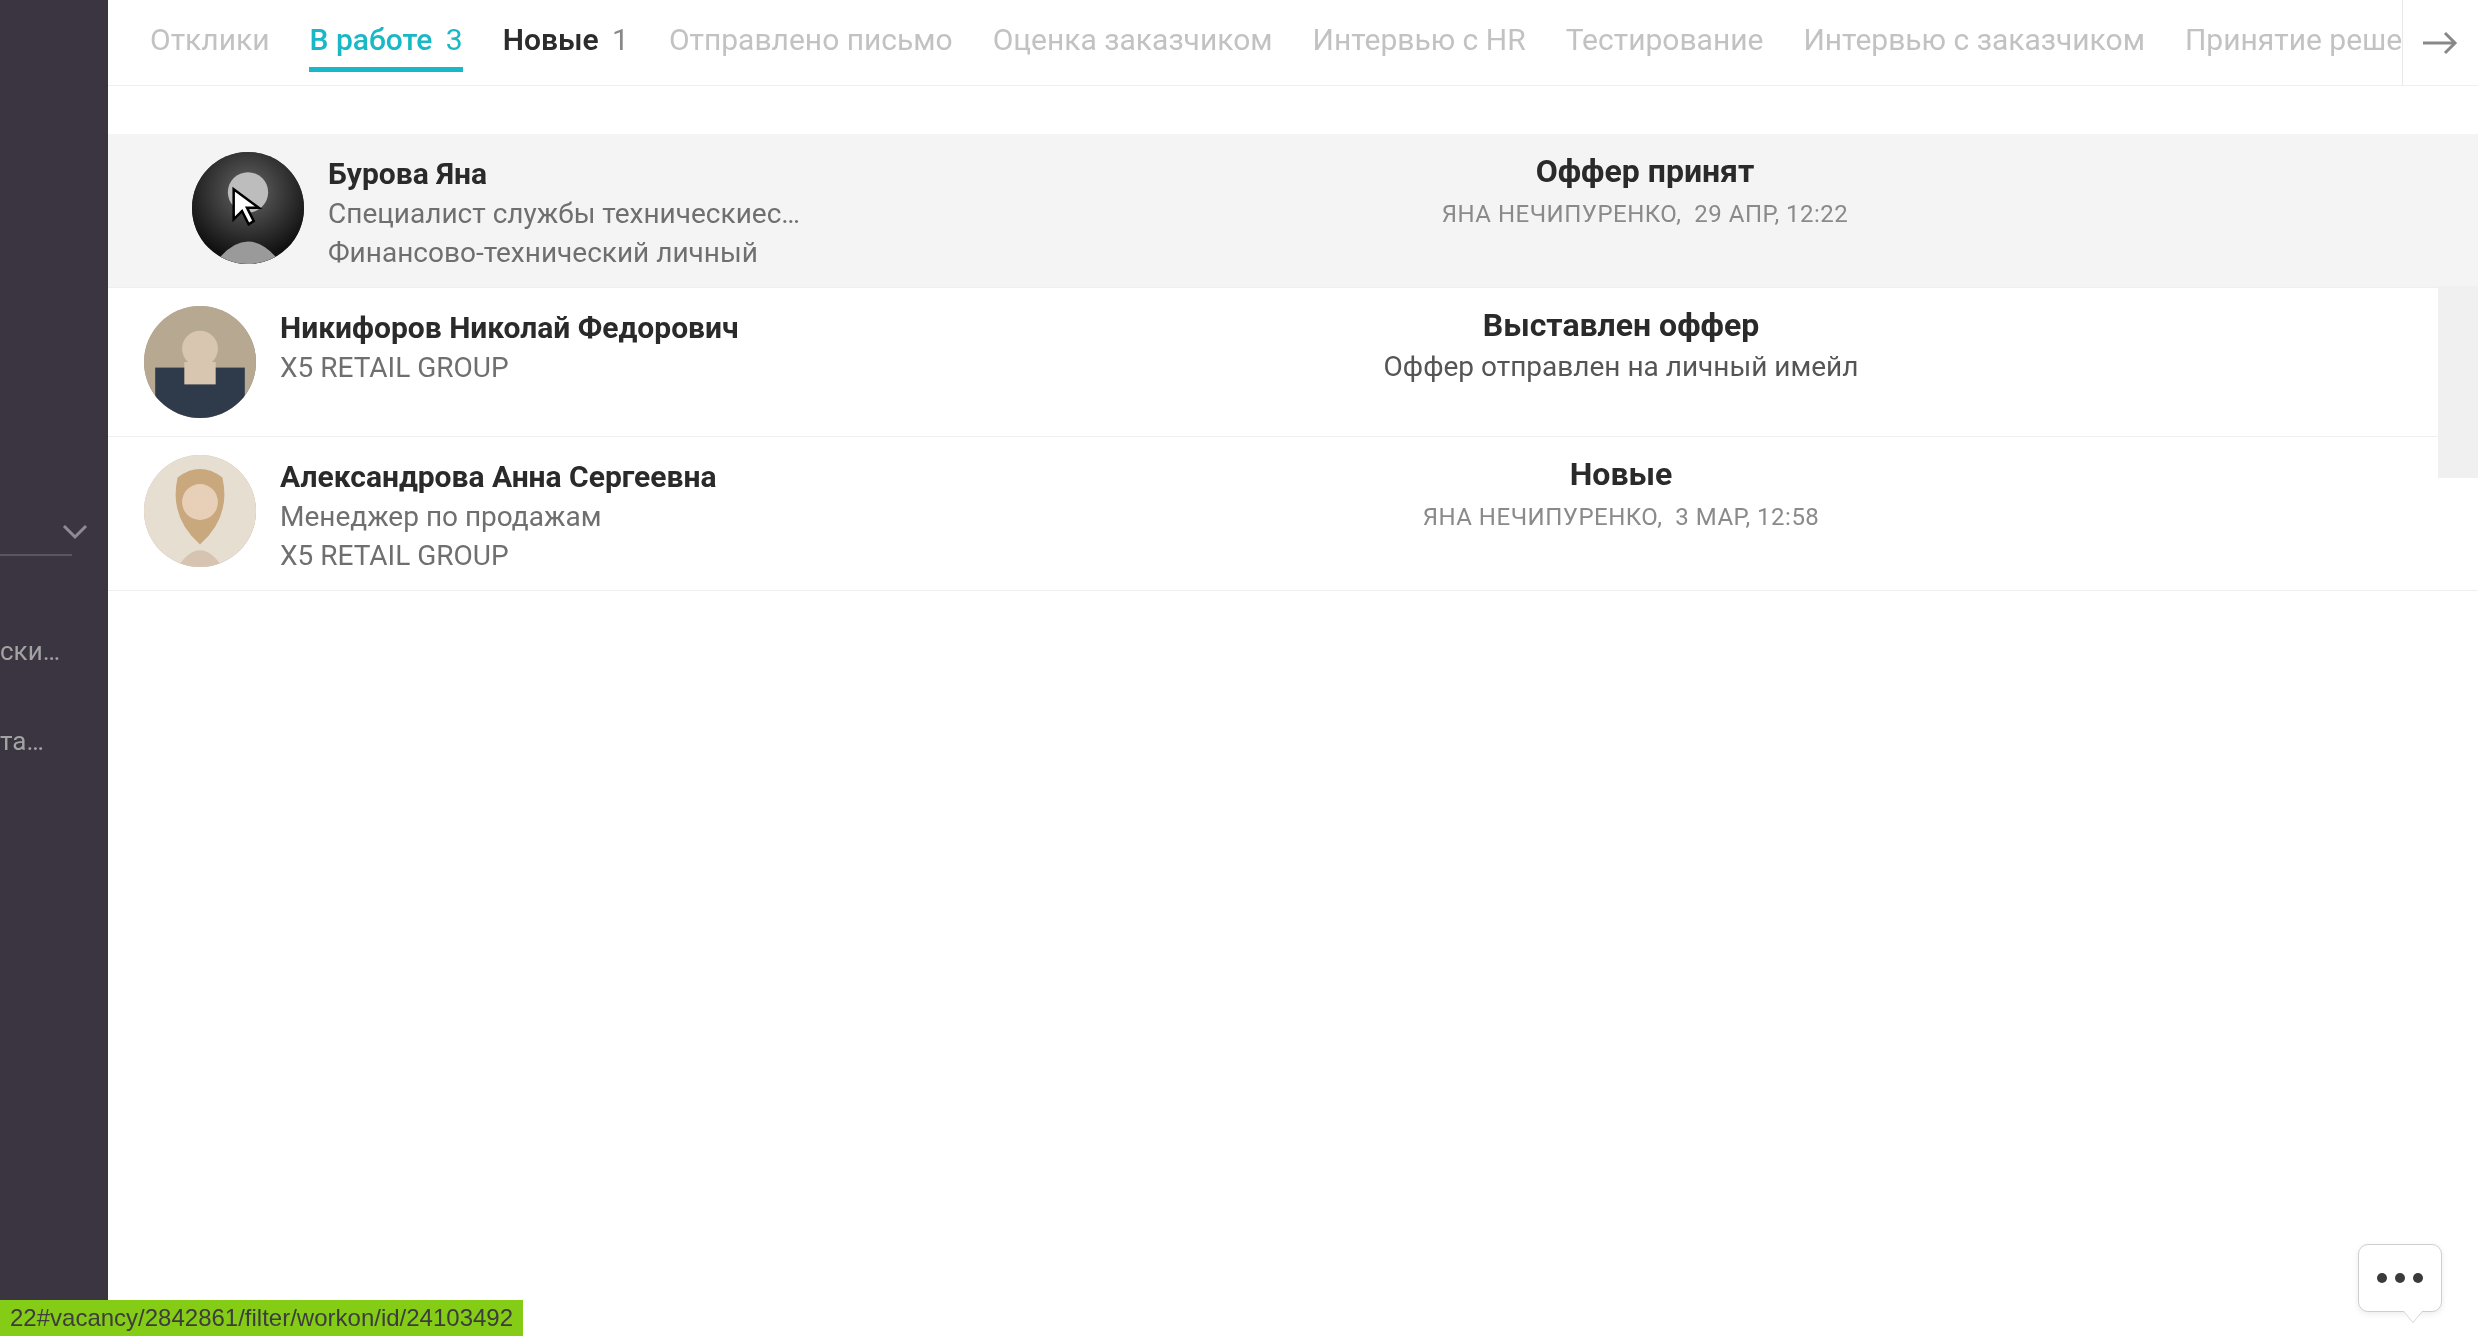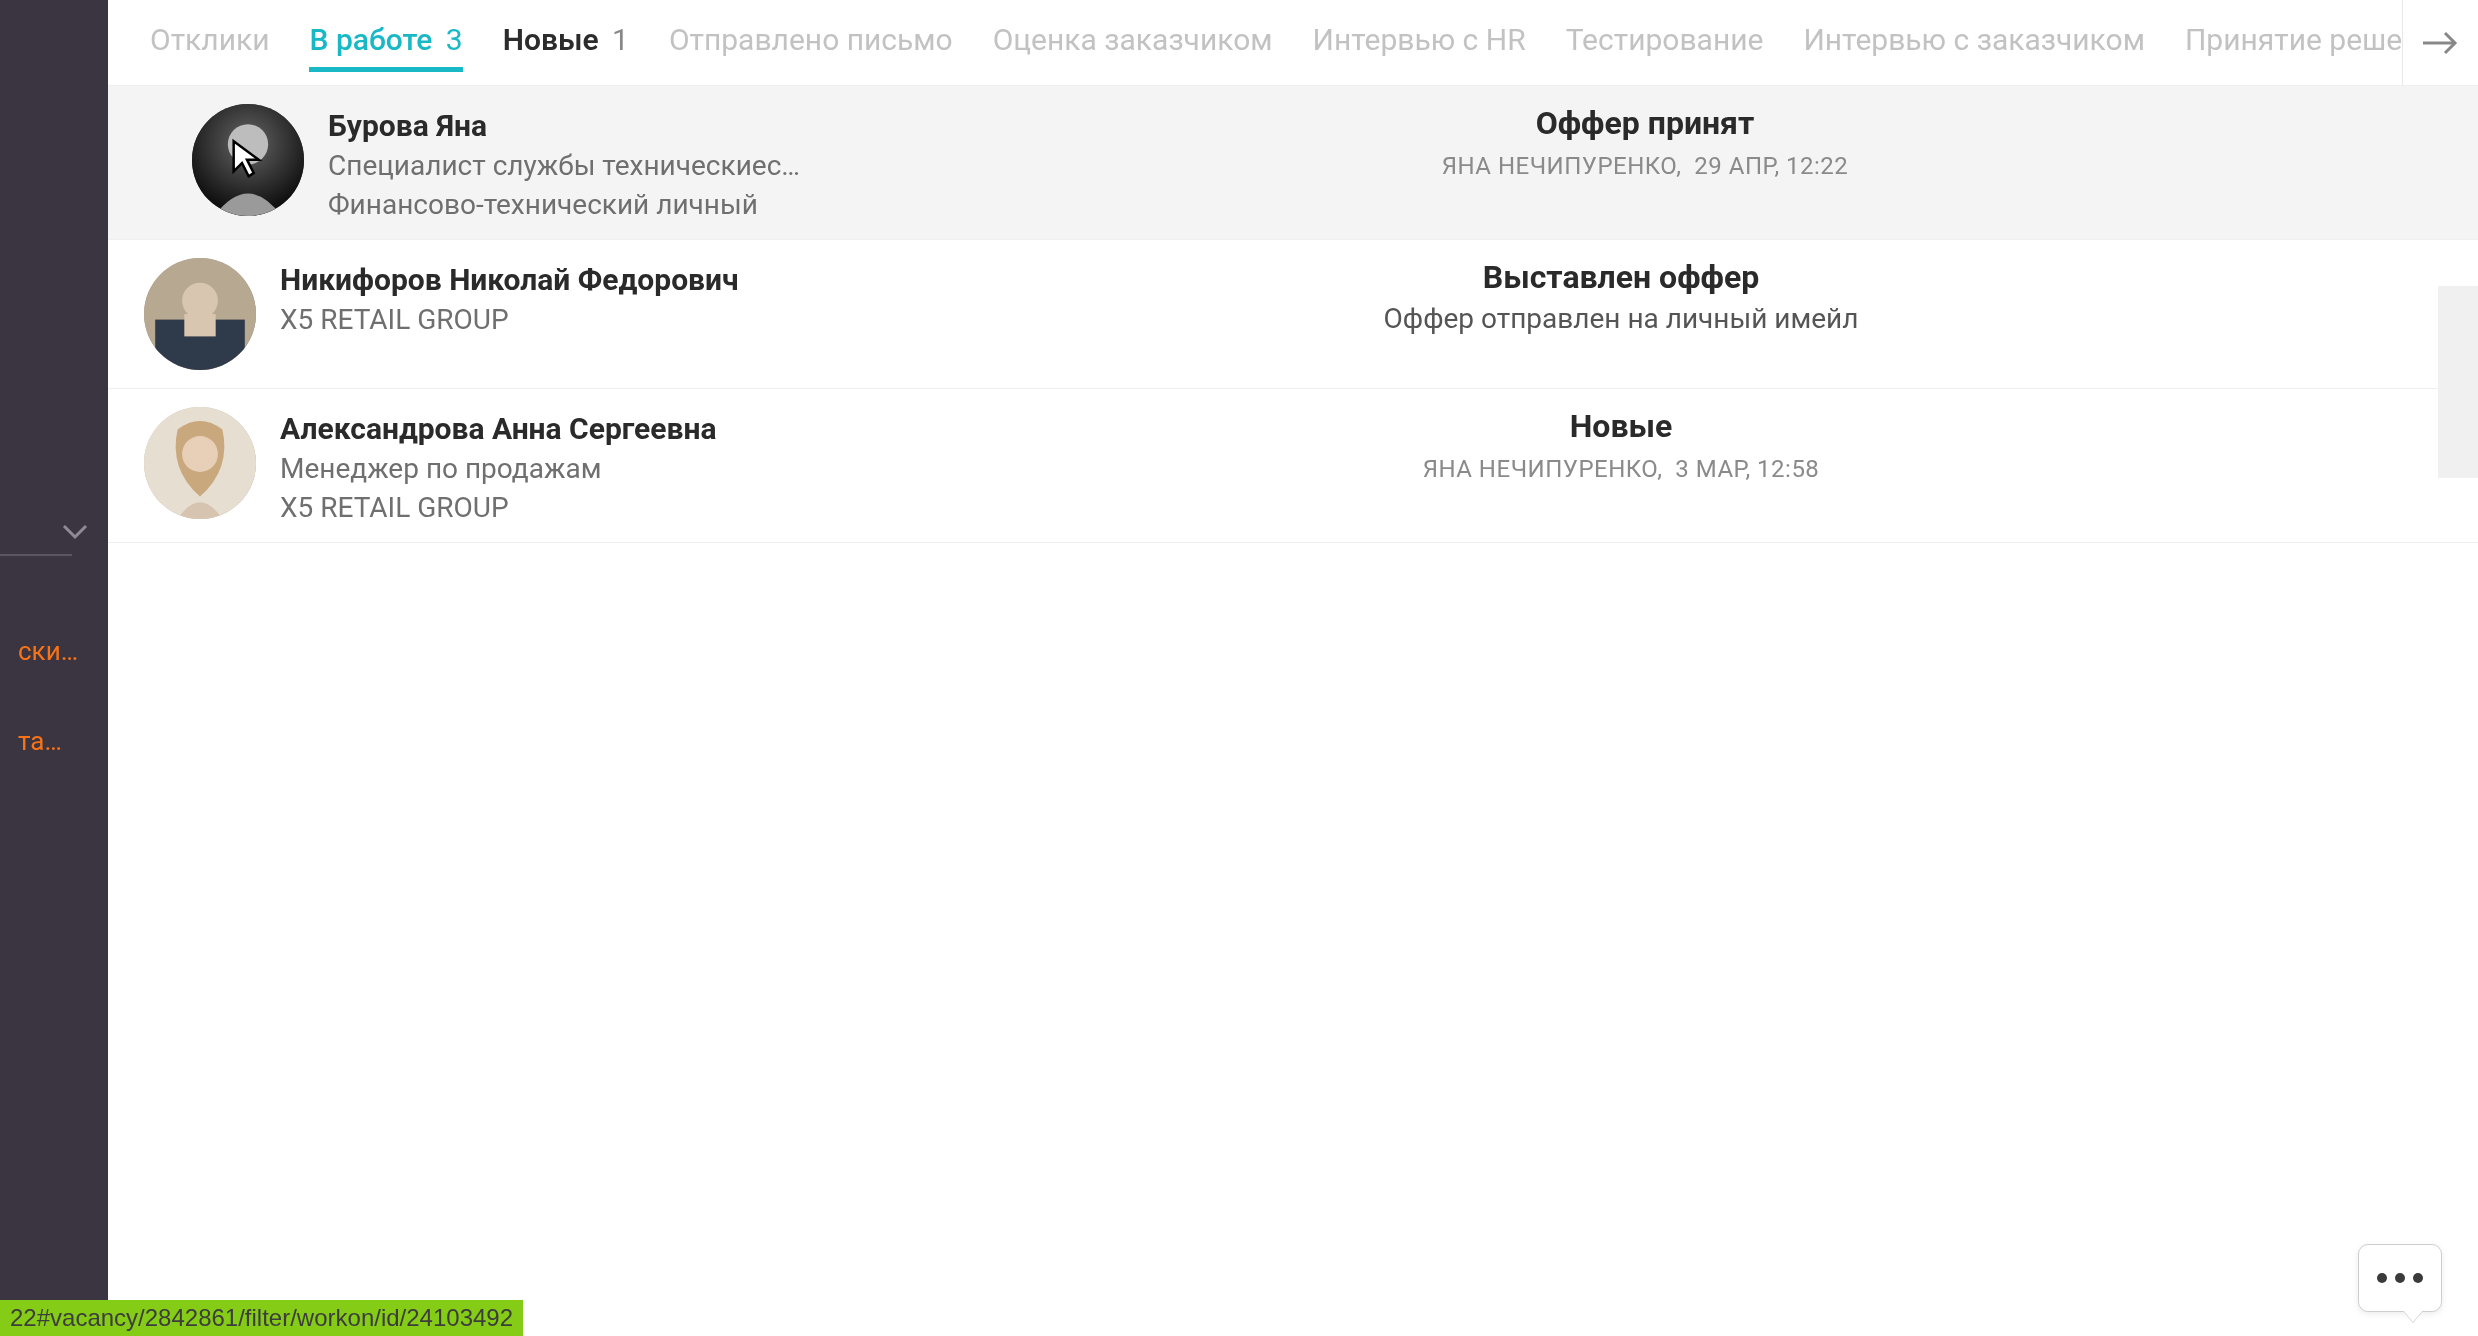--- a/index.html
+++ b/index.html
@@ -23,32 +23,32 @@
   .sidebar .divider {
     position: absolute;
     top: 554px;
     left: 0;
     width: 72px;
     height: 2px;
     background: #5a5562;
   }
   .sidebar .sideitem {
     position: absolute;
-    left: 18px;
+    left: 0;
     right: 4px;
     white-space: nowrap;
     overflow: hidden;
     font-size: 26px;
-    color: #f97316;
+    color: #a3a3a3;
   }
   .sidebar .sideitem.a { top: 636px; }
   .sidebar .sideitem.b { top: 726px; }
 
   
-  .main { flex: 1; display: flex; flex-direction: column; position: relative; }
+  .main { flex: 1; display: flex; flex-direction: column; position: relative; gap: 48px; }
 
   
   .tabs {
     display: flex;
     align-items: center;
     height: 86px;
     padding-left: 42px;
     gap: 40px;
     border-bottom: 1px solid #efefef;
     position: relative;

